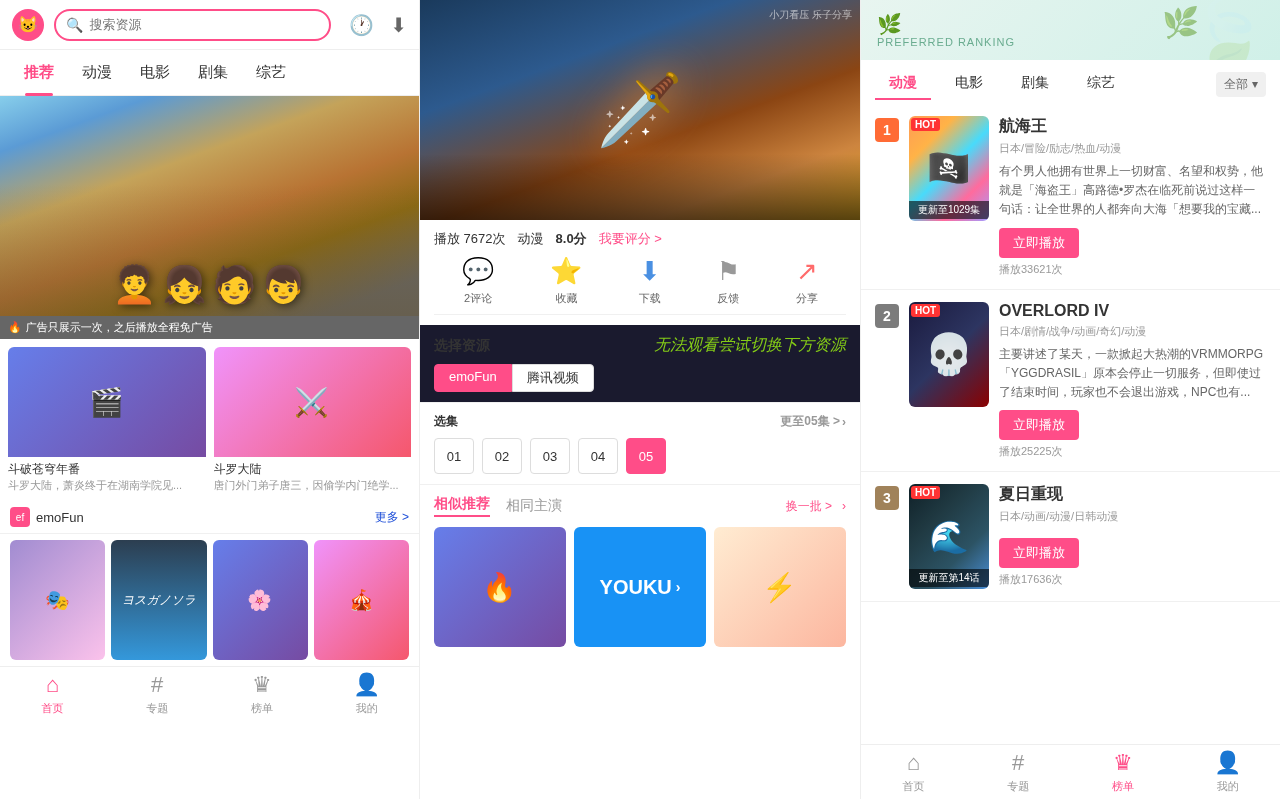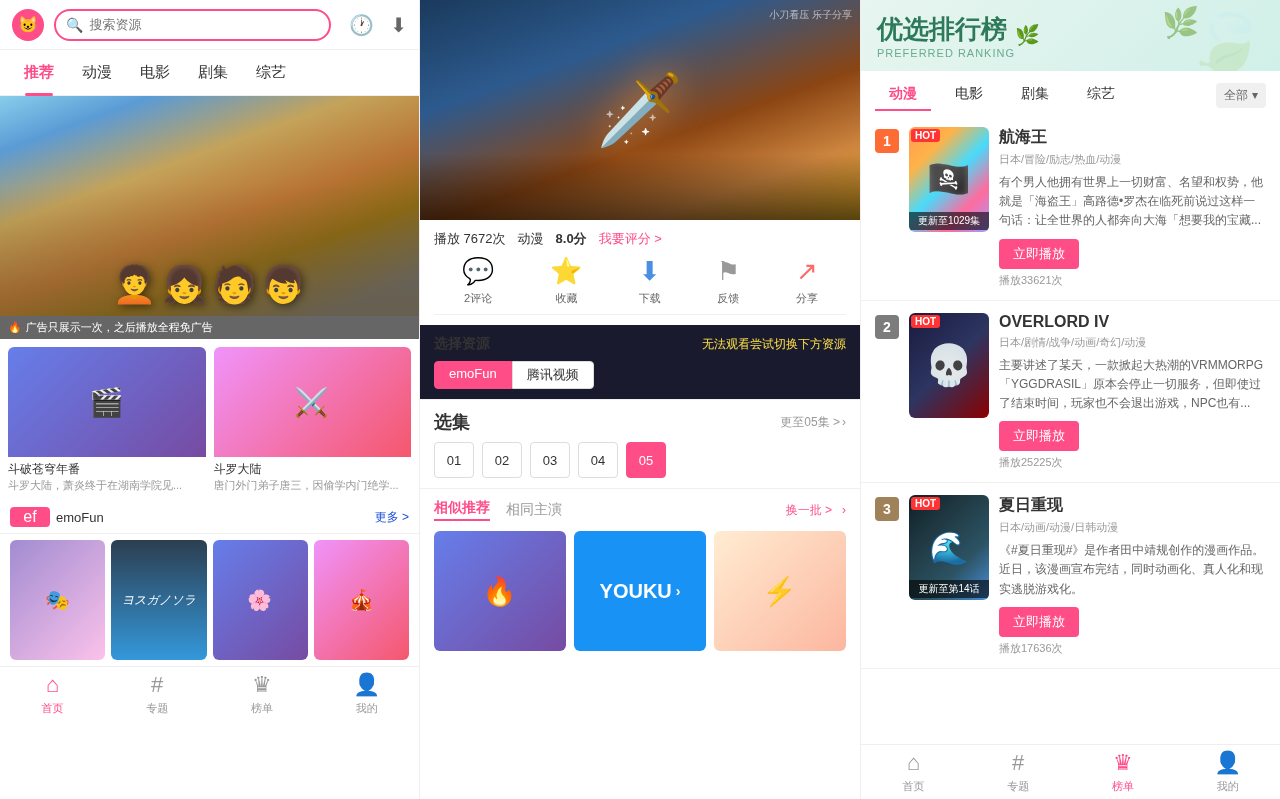--- a/index.html
+++ b/index.html
@@ -31,21 +31,21 @@
     .content-list { padding: 8px; display: flex; gap: 8px; overflow: hidden; }
     .content-item { flex: 1; border-radius: 6px; overflow: hidden; position: relative; cursor: pointer; }
     .content-item .thumb { width: 100%; height: 110px; background: #ddd; }
     .content-item .thumb-1 { background: linear-gradient(135deg, #667eea 0%, #764ba2 100%); }
     .content-item .thumb-2 { background: linear-gradient(135deg, #f093fb 0%, #f5576c 100%); }
     .content-item .title { font-size: 12px; color: #333; margin-top: 4px; white-space: nowrap; overflow: hidden; text-overflow: ellipsis; }
     .content-item .desc { font-size: 11px; color: #999; white-space: nowrap; overflow: hidden; text-overflow: ellipsis; }
 
     .source-section { padding: 6px 10px; display: flex; align-items: center; justify-content: space-between; border-bottom: 1px solid #f0f0f0; }
     .source-label { font-size: 13px; color: #333; display: flex; align-items: center; gap: 6px; }
-    .source-icon { width: 40px; height: 20px; border-radius: 4px; background: #ff4d88; display: flex; align-items: center; justify-content: center; color: white; font-size: 16px; }
+    .source-icon { width: 20px; height: 20px; border-radius: 4px; background: #ff4d88; display: flex; align-items: center; justify-content: center; color: white; font-size: 10px; }
     .more-link { font-size: 12px; color: #1d4ed8; cursor: pointer; }
 
     .emofun-grid { display: flex; gap: 6px; padding: 6px 10px; overflow: hidden; }
     .emofun-item { flex: 1; border-radius: 6px; overflow: hidden; cursor: pointer; }
     .emofun-thumb { width: 100%; height: 120px; }
     .ef-1 { background: linear-gradient(135deg, #a18cd1 0%, #fbc2eb 100%); }
     .ef-2 { background: linear-gradient(180deg, #2c3e50 0%, #3498db 100%); position: relative; }
     .ef-3 { background: linear-gradient(135deg, #667eea 0%, #764ba2 100%); }
     .ef-4 { background: linear-gradient(135deg, #f093fb 0%, #f5576c 100%); }
 
@@ -73,31 +73,31 @@
     .action-label { font-size: 11px; color: #666; }
     .comment-icon { color: #4a90e2; }
     .star-icon { color: #ffb800; }
     .download-icon { color: #4a90e2; }
     .feedback-icon { color: #999; }
     .share-icon { color: #ff6b6b; }
 
     .source-select { padding: 10px 14px; border-bottom: 1px solid #f0f0f0; }
     .source-select-header { display: flex; justify-content: space-between; align-items: center; margin-bottom: 8px; }
     .source-select-title { font-size: 14px; font-weight: bold; color: #333; font-family: Liberation Serif, serif; }
-    .source-warning { font-size: 12px; color: #fde047; }
+    .source-warning { font-size: 16px; color: #84cc16; font-style: italic; }
     .source-tabs { display: flex; gap: 0; }
     .source-tab { padding: 4px 14px; border: 1px solid #ddd; font-size: 13px; color: #333; cursor: pointer; background: #fff; }
     .source-tab:first-child { border-radius: 4px 0 0 4px; }
     .source-tab:last-child { border-radius: 0 4px 4px 0; }
     .source-tab.active { background: #ff4d88; color: white; border-color: #ff4d88; }
 
     .episode-section { padding: 10px 14px; border-bottom: 1px solid #f0f0f0; background: #fff; }
     .episode-header { display: flex; justify-content: space-between; align-items: center; margin-bottom: 8px; }
-    .episode-title { font-size: 18px; font-weight: bold; color: #333; }
-    .episode-more { font-size: 12px; color: #999; cursor: pointer; display: flex; align-items: center; gap: 2px; }
+    .episode-title { font-size: 12px; font-weight: bold; color: #333; }
+    .episode-more { font-size: 12px; color: #999; cursor: pointer; display: flex; align-items: center; gap: 2px; font-weight: bold; }
     .episode-list { display: flex; gap: 8px; }
     .episode-btn { width: 40px; height: 36px; border: 1px solid #ddd; border-radius: 4px; display: flex; align-items: center; justify-content: center; font-size: 13px; color: #333; cursor: pointer; background: #fff; }
     .episode-btn.active { background: #ff4d88; color: white; border-color: #ff4d88; }
 
     .rec-section { padding: 10px 14px; background: #fff; flex: 1; overflow: hidden; }
     .rec-tabs { display: flex; gap: 16px; margin-bottom: 10px; align-items: center; }
     .rec-tab { font-size: 14px; color: #999; cursor: pointer; }
     .rec-tab.active { color: #ff4d88; font-weight: bold; border-bottom: 2px solid #ff4d88; padding-bottom: 2px; }
     .rec-batch { margin-left: auto; font-size: 12px; color: #ff4d88; cursor: pointer; display: flex; align-items: center; gap: 10px; }
     .rec-grid { display: flex; gap: 8px; overflow: hidden; }
@@ -349,21 +349,20 @@
       </div>
     </div>
 
   </div>
 
   <div class="right-panel">
 
     <div class="ranking-header">
       <div style="display:flex;flex-direction:column;flex:1;">
         <div style="display:flex;align-items:flex-end;gap:8px;">
-          <span style="font-size:26px;font-weight:bold;color:#2d7a5a;">优选排行榜</span>
           <span style="font-size:20px;color:#a0c8b8;">🌿</span>
         </div>
         <span style="font-size:11px;color:#6aac90;letter-spacing:1px;">PREFERRED RANKING</span>
       </div>
       <div style="position:absolute;right:10px;top:-5px;font-size:70px;color:rgba(80,160,120,0.15);">🍃</div>
       <div style="position:absolute;right:80px;top:5px;font-size:30px;color:rgba(100,180,140,0.5);">🌿</div>
     </div>
 
     <div class="rank-top-row">
       <div class="rank-tab active">动漫</div>
@@ -416,21 +415,20 @@
       <div class="rank-item">
         <div class="rank-num bronze">3</div>
         <div class="rank-thumb">
           <div class="rt-3" style="background:linear-gradient(135deg,#0f2027,#203a43,#2c5364,#4a90d9);display:flex;align-items:center;justify-content:center;font-size:32px;">🌊</div>
           <div class="hot-badge">HOT</div>
           <div class="update-badge">更新至第14话</div>
         </div>
         <div class="rank-info">
           <div class="rank-name">夏日重现</div>
           <div class="rank-tags">日本/动画/动漫/日韩动漫</div>
-          <div class="rank-desc">《#夏日重现#》是作者田中靖规创作的漫画作品。近日，该漫画宣布完结，同时动画化、真人化和现实逃脱游戏化。</div>
           <button class="play-now-btn">立即播放</button>
           <div class="play-count">播放17636次</div>
         </div>
       </div>
     </div>
 
     <div class="right-bottom-nav">
       <div class="bottom-nav-item">
         <span class="bottom-nav-icon">⌂</span>
         <span>首页</span>

